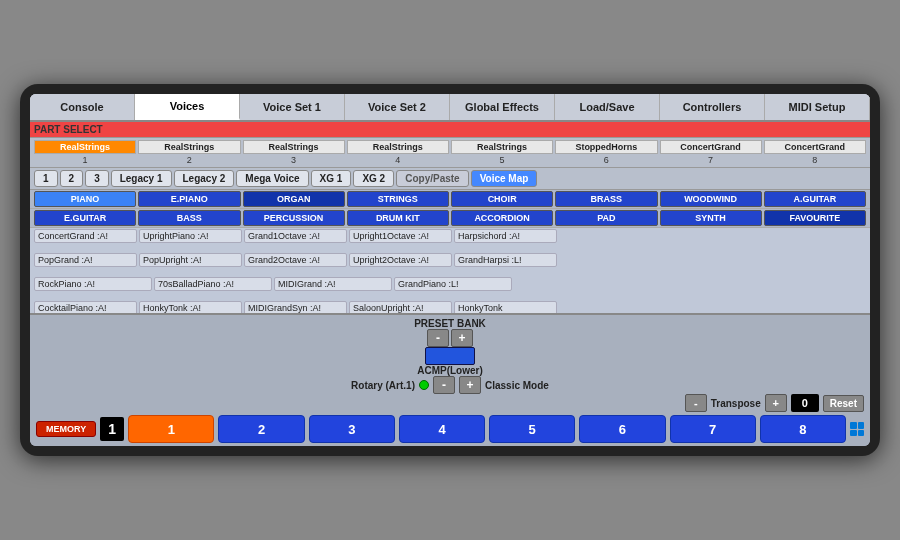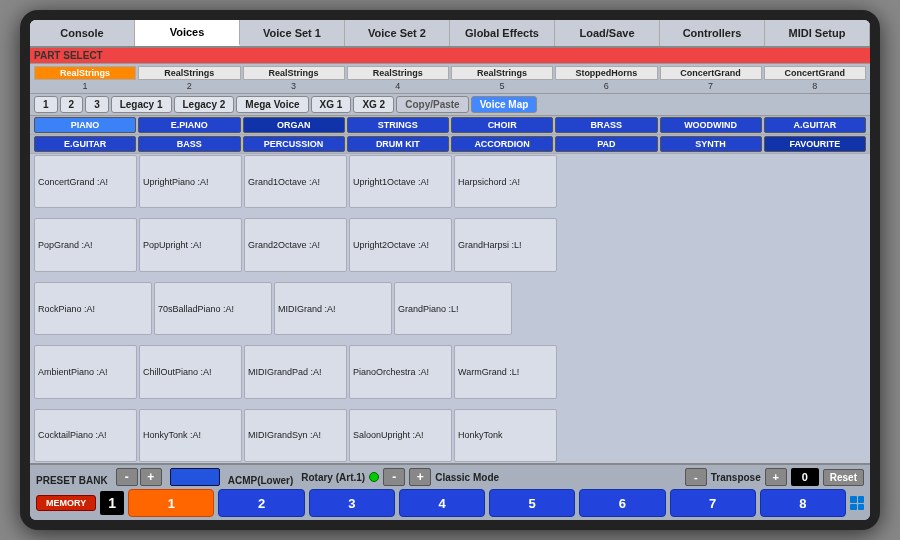--- a/index.html
+++ b/index.html
@@ -8,21 +8,21 @@
       height: 540px;
       background: #888;
       display: flex;
       align-items: center;
       justify-content: center;
       font-family: Arial, sans-serif;
       overflow: hidden;
     }
     .tablet-outer {
       width: 860px;
-      height: 520px;
+      height: 372px;
       background: #222;
       border-radius: 18px;
       padding: 10px;
       display: flex;
       flex-direction: column;
       box-shadow: 0 4px 24px #000a;
     }
     .tablet-screen {
       flex: 1;
       background: #b0b8c8;
@@ -182,26 +182,26 @@
       border: none;
     }
     
     .preset-bank {
       background: #a8b0be;
       border-top: 2px solid #888;
       padding: 3px 6px;
     }
     .preset-top {
       display: flex;
-      align-items: flex-end;
-      gap: 8px;
+      align-items: center;
       margin-bottom: 3px;
       font-size: 10px;
       color: #222;
       font-weight: bold;
+      flex-direction: column;
     }
     .preset-label {
       font-size: 10px;
       font-weight: bold;
       color: #222;
     }
     .preset-minus-plus {
       display: flex;
       gap: 2px;
     }
@@ -442,30 +442,20 @@
         <div class="voice-cell">GrandHarpsi :L!</div>
         <div class="voice-cell empty"></div>
         <div class="voice-cell empty"></div>
         <div class="voice-cell empty"></div>
       </div>
       <div class="voice-row">
         <div class="voice-cell">RockPiano :A!</div>
         <div class="voice-cell">70sBalladPiano :A!</div>
         <div class="voice-cell">MIDIGrand :A!</div>
         <div class="voice-cell">GrandPiano :L!</div>
-        <div class="voice-cell empty"></div>
-        <div class="voice-cell empty"></div>
-        <div class="voice-cell empty"></div>
-      </div>
-      <div class="voice-row">
-        <div class="voice-cell">AmbientPiano :A!</div>
-        <div class="voice-cell">ChillOutPiano :A!</div>
-        <div class="voice-cell">MIDIGrandPad :A!</div>
-        <div class="voice-cell">PianoOrchestra :A!</div>
-        <div class="voice-cell">WarmGrand :L!</div>
         <div class="voice-cell empty"></div>
         <div class="voice-cell empty"></div>
         <div class="voice-cell empty"></div>
       </div>
       <div class="voice-row">
         <div class="voice-cell">CocktailPiano :A!</div>
         <div class="voice-cell">HonkyTonk :A!</div>
         <div class="voice-cell">MIDIGrandSyn :A!</div>
         <div class="voice-cell">SaloonUpright :A!</div>
         <div class="voice-cell">HonkyTonk</div>

